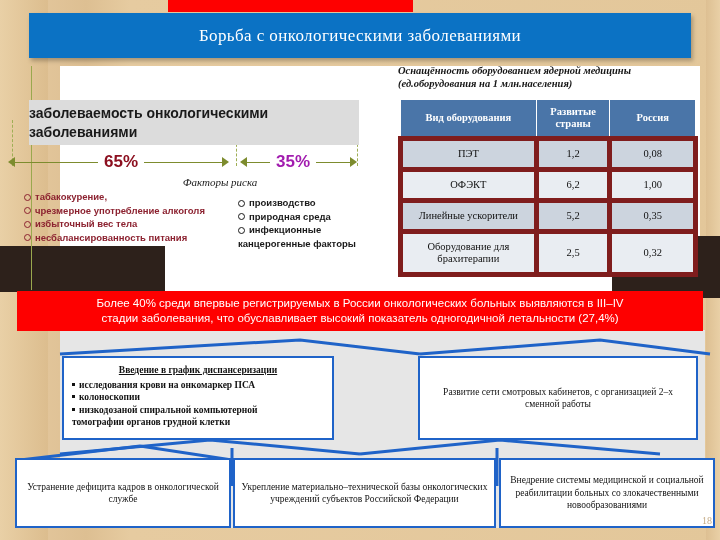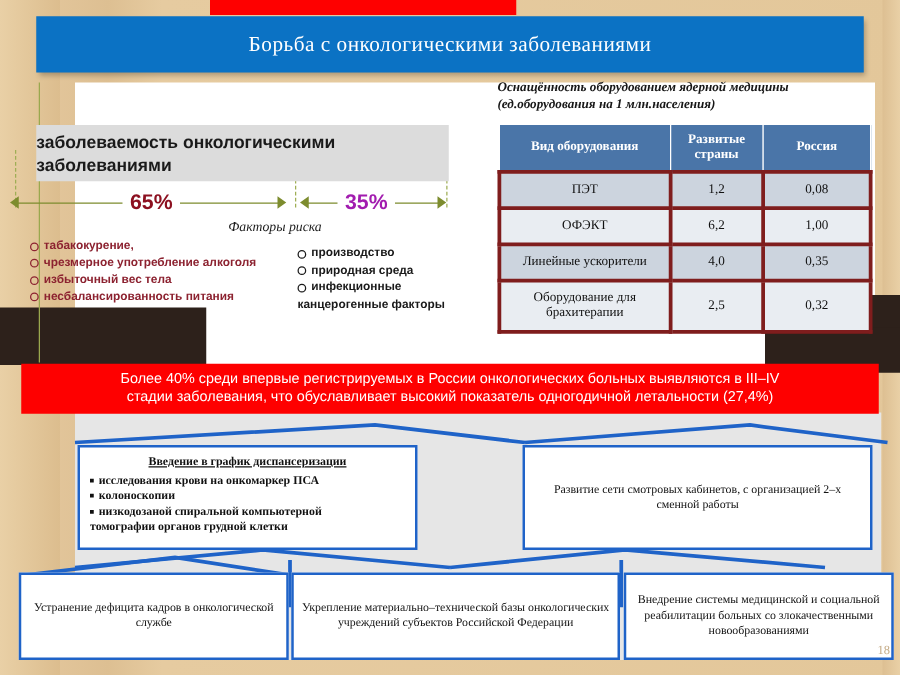--- a/index.html
+++ b/index.html
@@ -64,21 +64,21 @@
   .bl-right li.cont{padding-left:0;}
 
   
   .tbl-cap{position:absolute;left:398px;top:64px;width:310px;
     font-family:"Liberation Serif",serif;font-style:italic;font-weight:600;
     font-size:10.5px;line-height:13px;color:#161616;}
   table.eq{position:absolute;left:398px;top:99px;width:300px;border-collapse:collapse;
     font-family:"Liberation Serif",serif;font-size:10.5px;color:#111;}
   table.eq th{background:#4a75a8;color:#ffffff;font-weight:bold;font-size:10.5px;
     padding:6px 2px;text-align:center;border:1px solid #ffffff;line-height:12px;}
-  table.eq td{padding:7px 4px;text-align:center;border:3px solid #7f1d1d;line-height:12px;}
+  table.eq td{padding:7px 4px;text-align:center;border:5px solid #7f1d1d;line-height:12px;}
   table.eq tr:nth-child(odd) td{background:#ccd4de;}
   table.eq tr:nth-child(even) td{background:#e9edf2;}
   table.eq td.name{font-size:10.5px;}
 
   
   .red-banner{position:absolute;left:17px;top:291px;width:686px;height:40px;background:#fe0000;
     display:flex;flex-direction:column;align-items:center;justify-content:center;
     color:#ffffff;font-size:11.5px;line-height:15px;text-align:center;}
 
   
@@ -174,21 +174,21 @@
       <td>1,2</td>
       <td>0,08</td>
     </tr>
     <tr>
       <td class="name">ОФЭКТ</td>
       <td>6,2</td>
       <td>1,00</td>
     </tr>
     <tr>
       <td class="name">Линейные ускорители</td>
-      <td>4,0</td>
+      <td>5,2</td>
       <td>0,35</td>
     </tr>
     <tr>
       <td class="name">Оборудование для брахитерапии</td>
       <td>2,5</td>
       <td>0,32</td>
     </tr>
   </tbody>
 </table>
 

